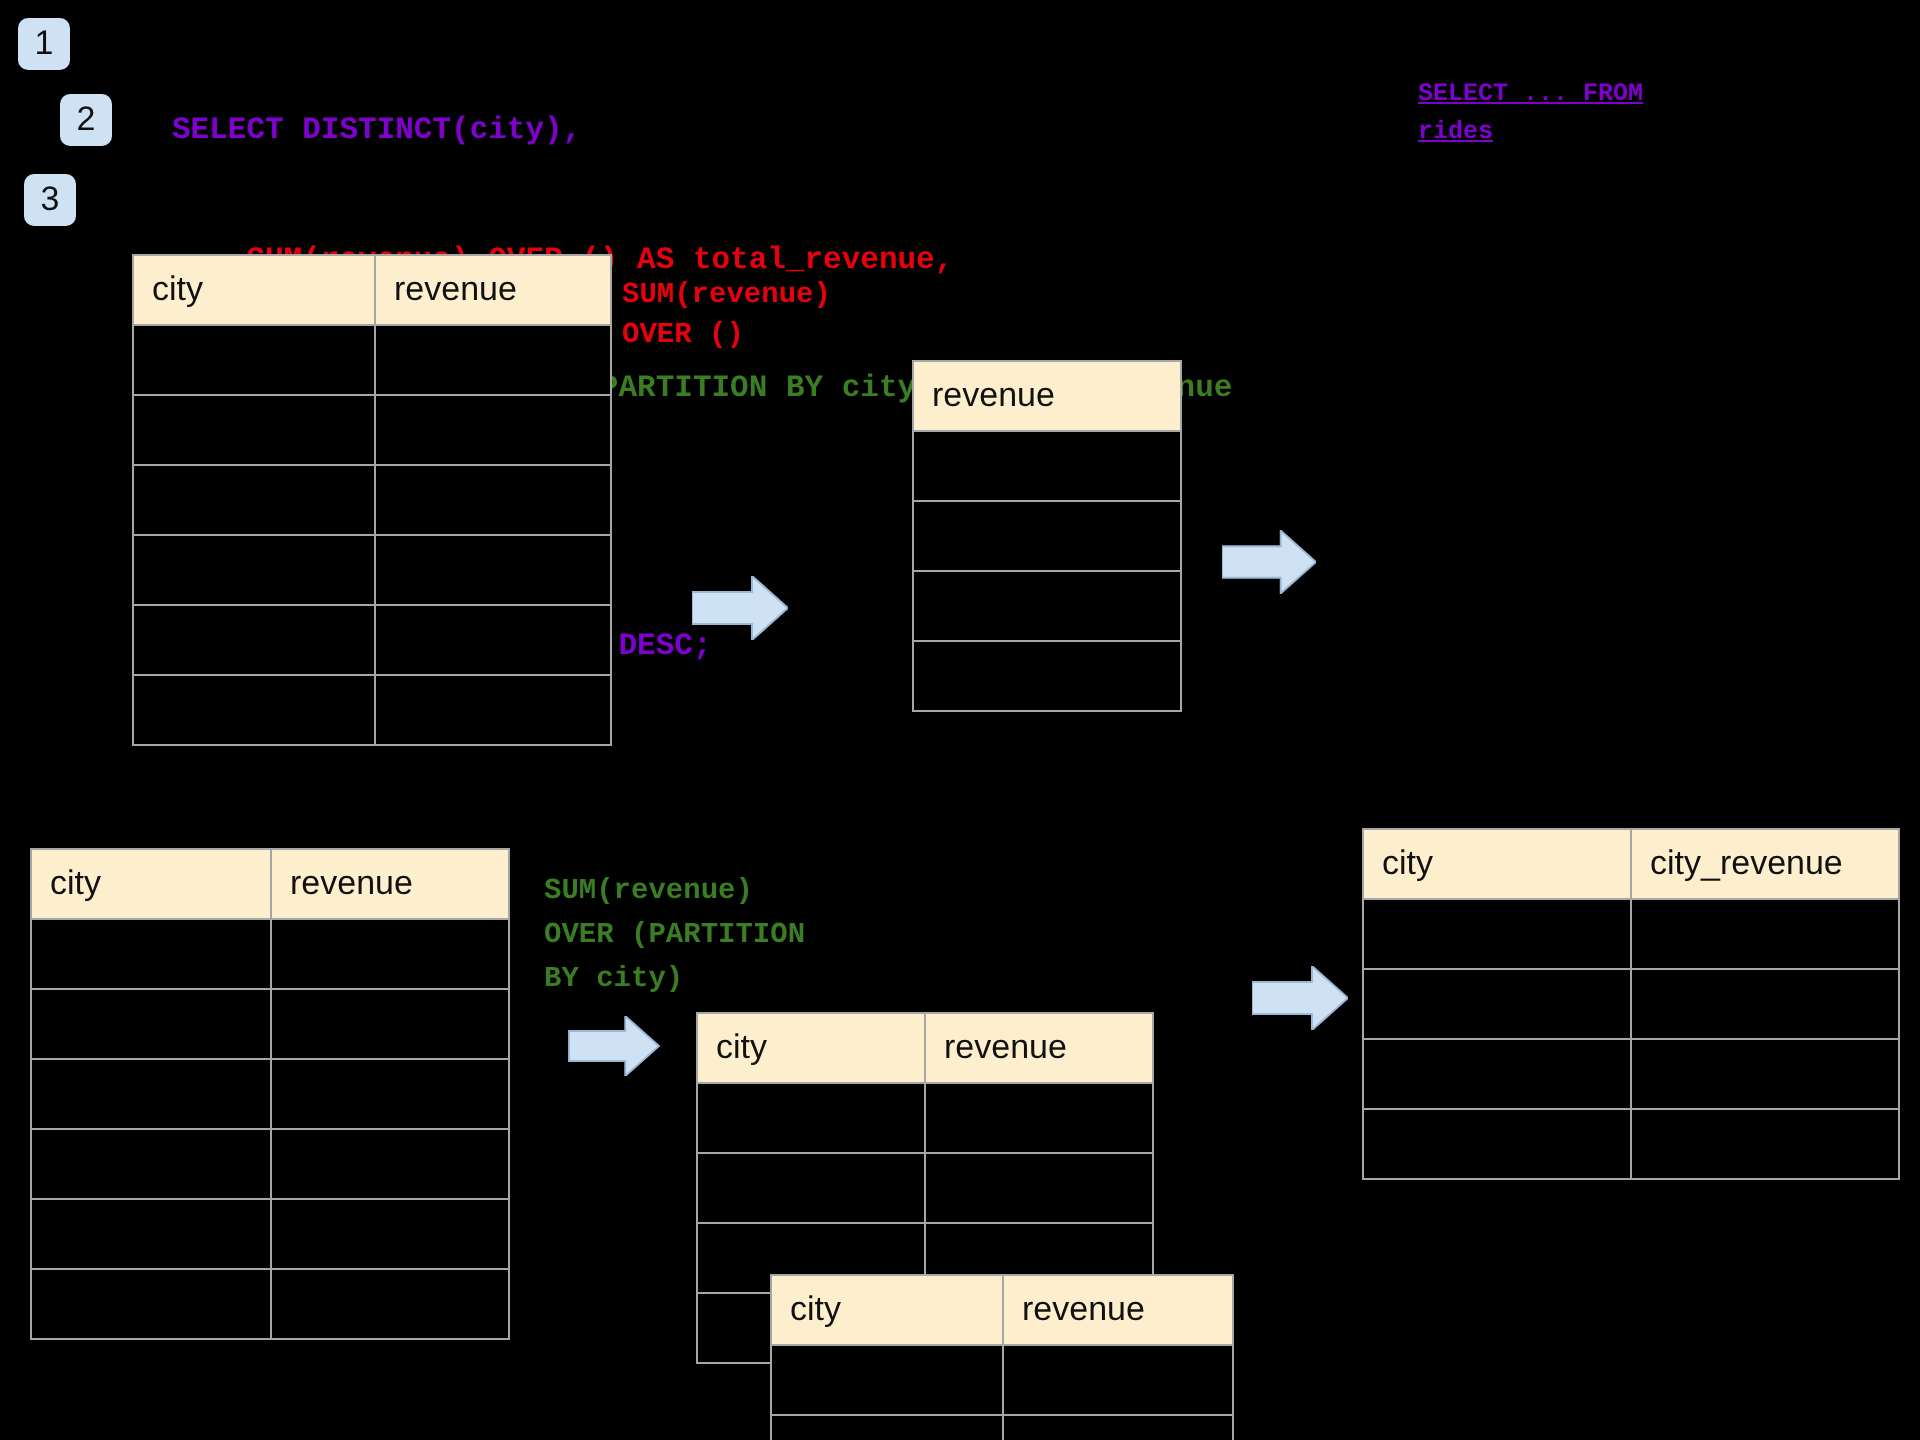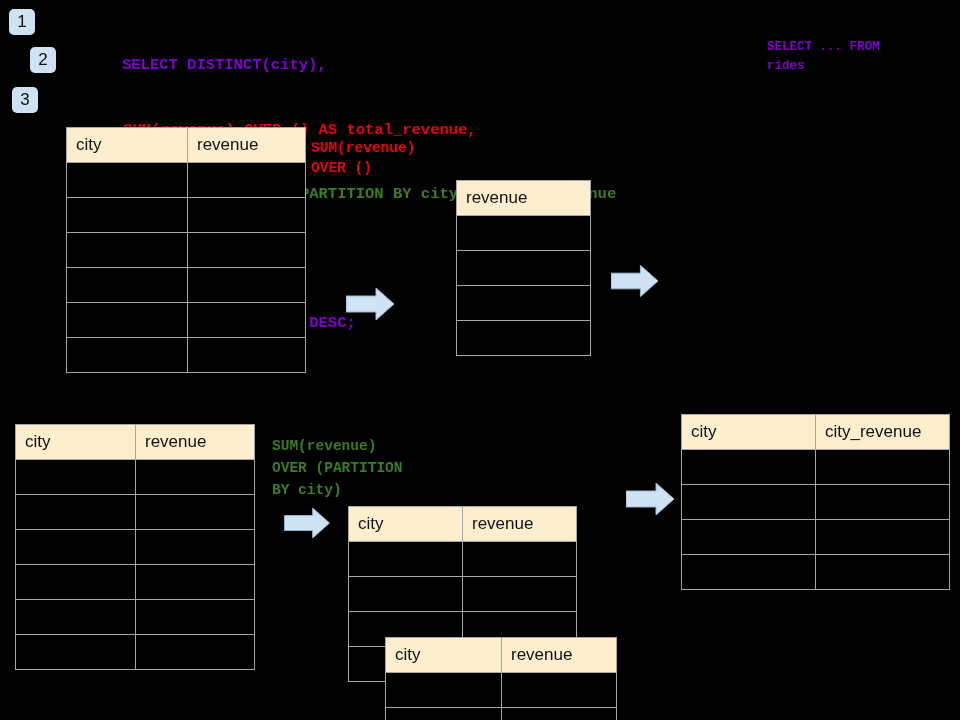--- a/index.html
+++ b/index.html
@@ -92,28 +92,28 @@
 </head>
 <body>
 
 <div id="canvas">
 
   <div class="step-badge" style="left:9px;  top:9px;">1</div>
   <div class="step-badge" style="left:30px; top:47px;">2</div>
   <div class="step-badge" style="left:12px; top:87px;">3</div>
 
   <div class="code-block" style="left:86px; top:12px;">
-    <div class="code-line" style="color:#8000d0;margin-left:36px;">SELECT DISTINCT(city),</div>
+    <div class="code-line" style="color:#8000d0;">SELECT DISTINCT(city),</div>
     <div class="code-line" style="color:#e8000d;">    SUM(revenue) OVER () AS total_revenue,</div>
     <div class="code-line" style="color:#3a7d22;">    SUM(revenue) OVER (PARTITION BY city) as city_revenue</div>
     <div class="code-line" style="color:#8000d0;">  FROM rides</div>
     <div class="code-line" style="color:#8000d0;">  ORDER by city_revenue DESC;</div>
   </div>
 
-  <div class="annotation anno-purple" style="left:767px; top:38px;">SELECT ... FROM
+  <div class="annotation anno-purple" style="left:709px; top:38px;text-decoration:underline;">SELECT ... FROM
 rides</div>
 
   <div class="annotation anno-red" style="left:311px; top:138px;">SUM(revenue)
 OVER ()</div>
 
   <div class="annotation anno-green" style="left:272px; top:435px;">SUM(revenue)
 OVER (PARTITION
 BY city)</div>
 
   <table class="tbl" style="left:66px; top:127px; width:239px;">

